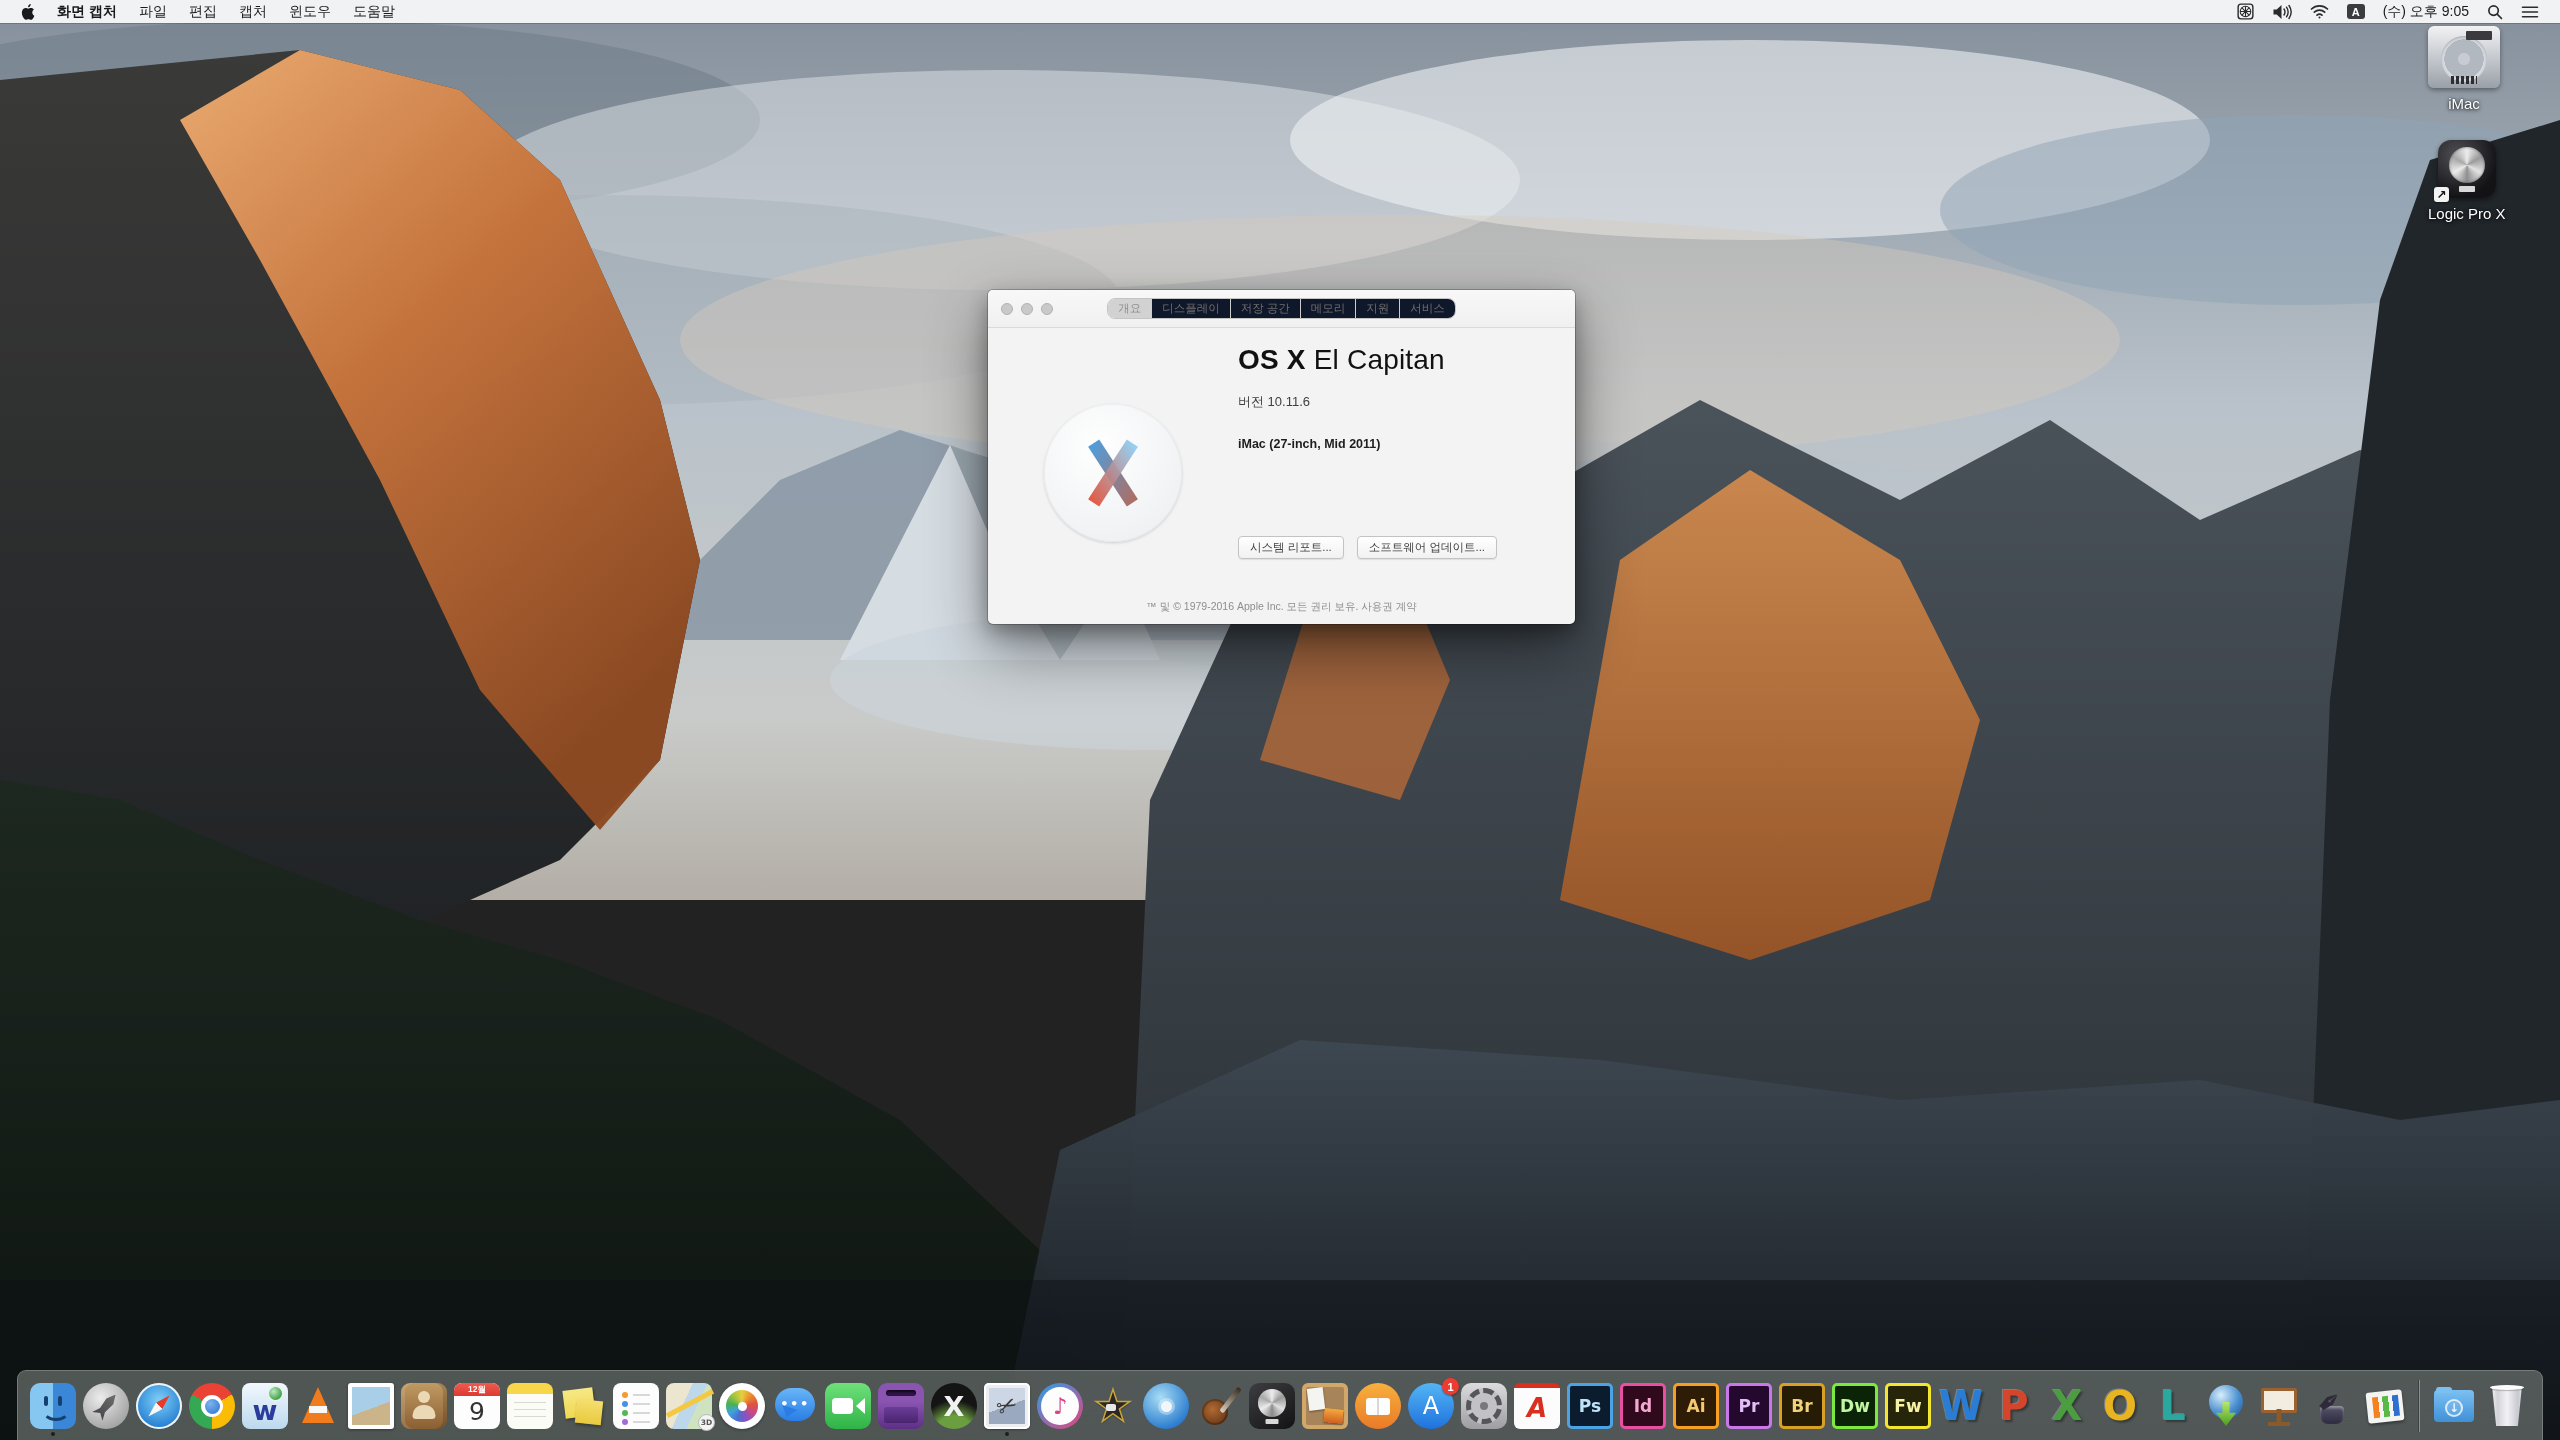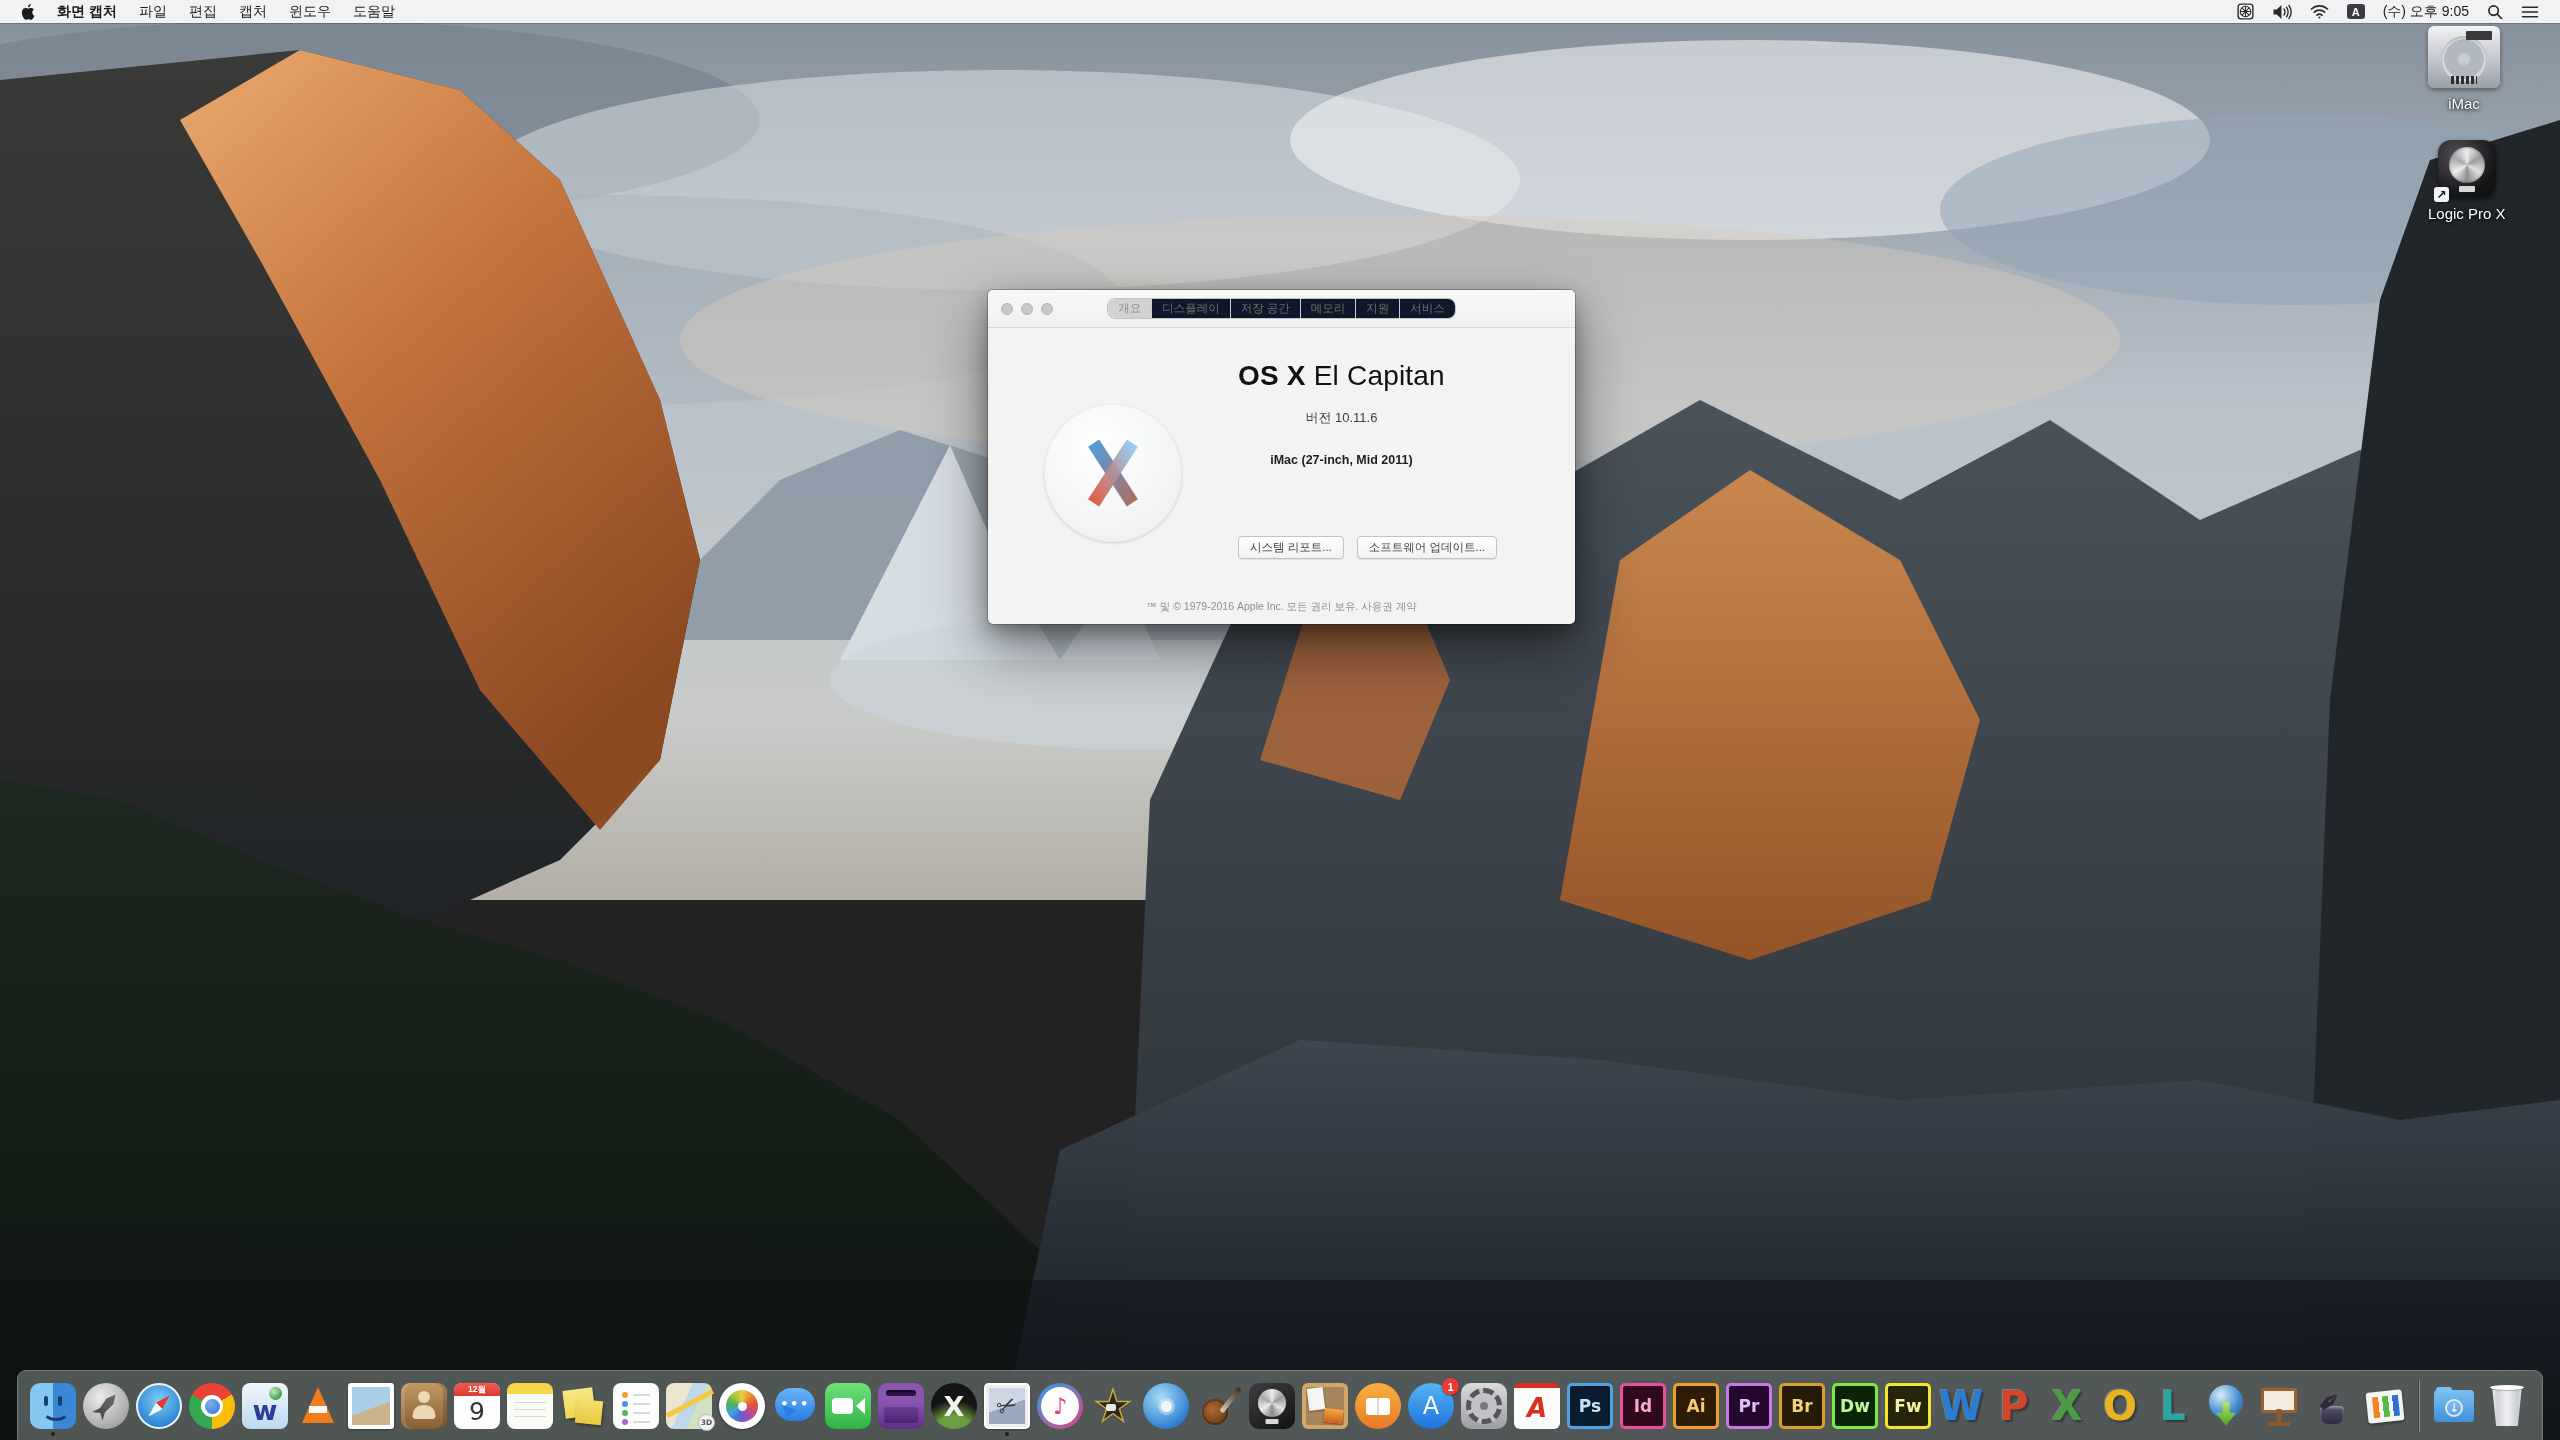--- a/index.html
+++ b/index.html
@@ -36,21 +36,21 @@
   .segctl{display:flex;list-style:none;margin:0;padding:0;border:1px solid #c4c4c4;border-radius:8px;
     overflow:hidden;background:#fcfcfc;}
   .seg{padding:2px 10px;font-size:11.5px;color:#6e6e6e;border-right:1px solid #cdcdcd;background:#0f172a;white-space:nowrap;}
   .seg:last-child{border-right:none;}
   .seg.selected{background:#d2d2d2;color:#8f8f8f;}
   .win-body{position:relative;height:295px;}
   .os-logo{position:absolute;left:56px;top:76px;width:138px;height:138px;border-radius:50%;
     background:radial-gradient(circle at 40% 32%,#ffffff,#eef0f2 82%);
     box-shadow:0 1px 3px rgba(0,0,0,.15),inset 0 0 0 1px rgba(0,0,0,.04);
     display:flex;align-items:center;justify-content:center;}
-  .win-text{position:absolute;left:250px;top:32px;text-align:center;}
+  .win-text{position:absolute;left:250px;top:16px;}
   .os-title{font-size:28px;margin:0;color:#111;letter-spacing:.2px;font-weight:300;}
   .os-title .strong{font-weight:600;}
   .version{margin-top:17px;font-size:13px;color:#3f3f3f;}
   .model{margin-top:26px;font-size:12.5px;font-weight:700;color:#1e1e1e;}
   .spec-row{font-size:12.5px;color:#1e1e1e;line-height:18.5px;}
   .spec-label{font-weight:700;margin-right:9px;}
   .btn-row{position:absolute;left:250px;top:208px;display:flex;gap:13px;}
   .aqua-btn{font-family:inherit;font-size:11.5px;color:#3f3f3f;padding:3px 11px;border:1px solid #c3c3c3;
     border-radius:4px;background:linear-gradient(180deg,#ffffff,#f1f1f1);box-shadow:0 1px 1px rgba(0,0,0,.08);}
   .win-footer{position:absolute;bottom:9px;left:0;right:0;text-align:center;font-size:10.5px;color:#8e8e8e;}

